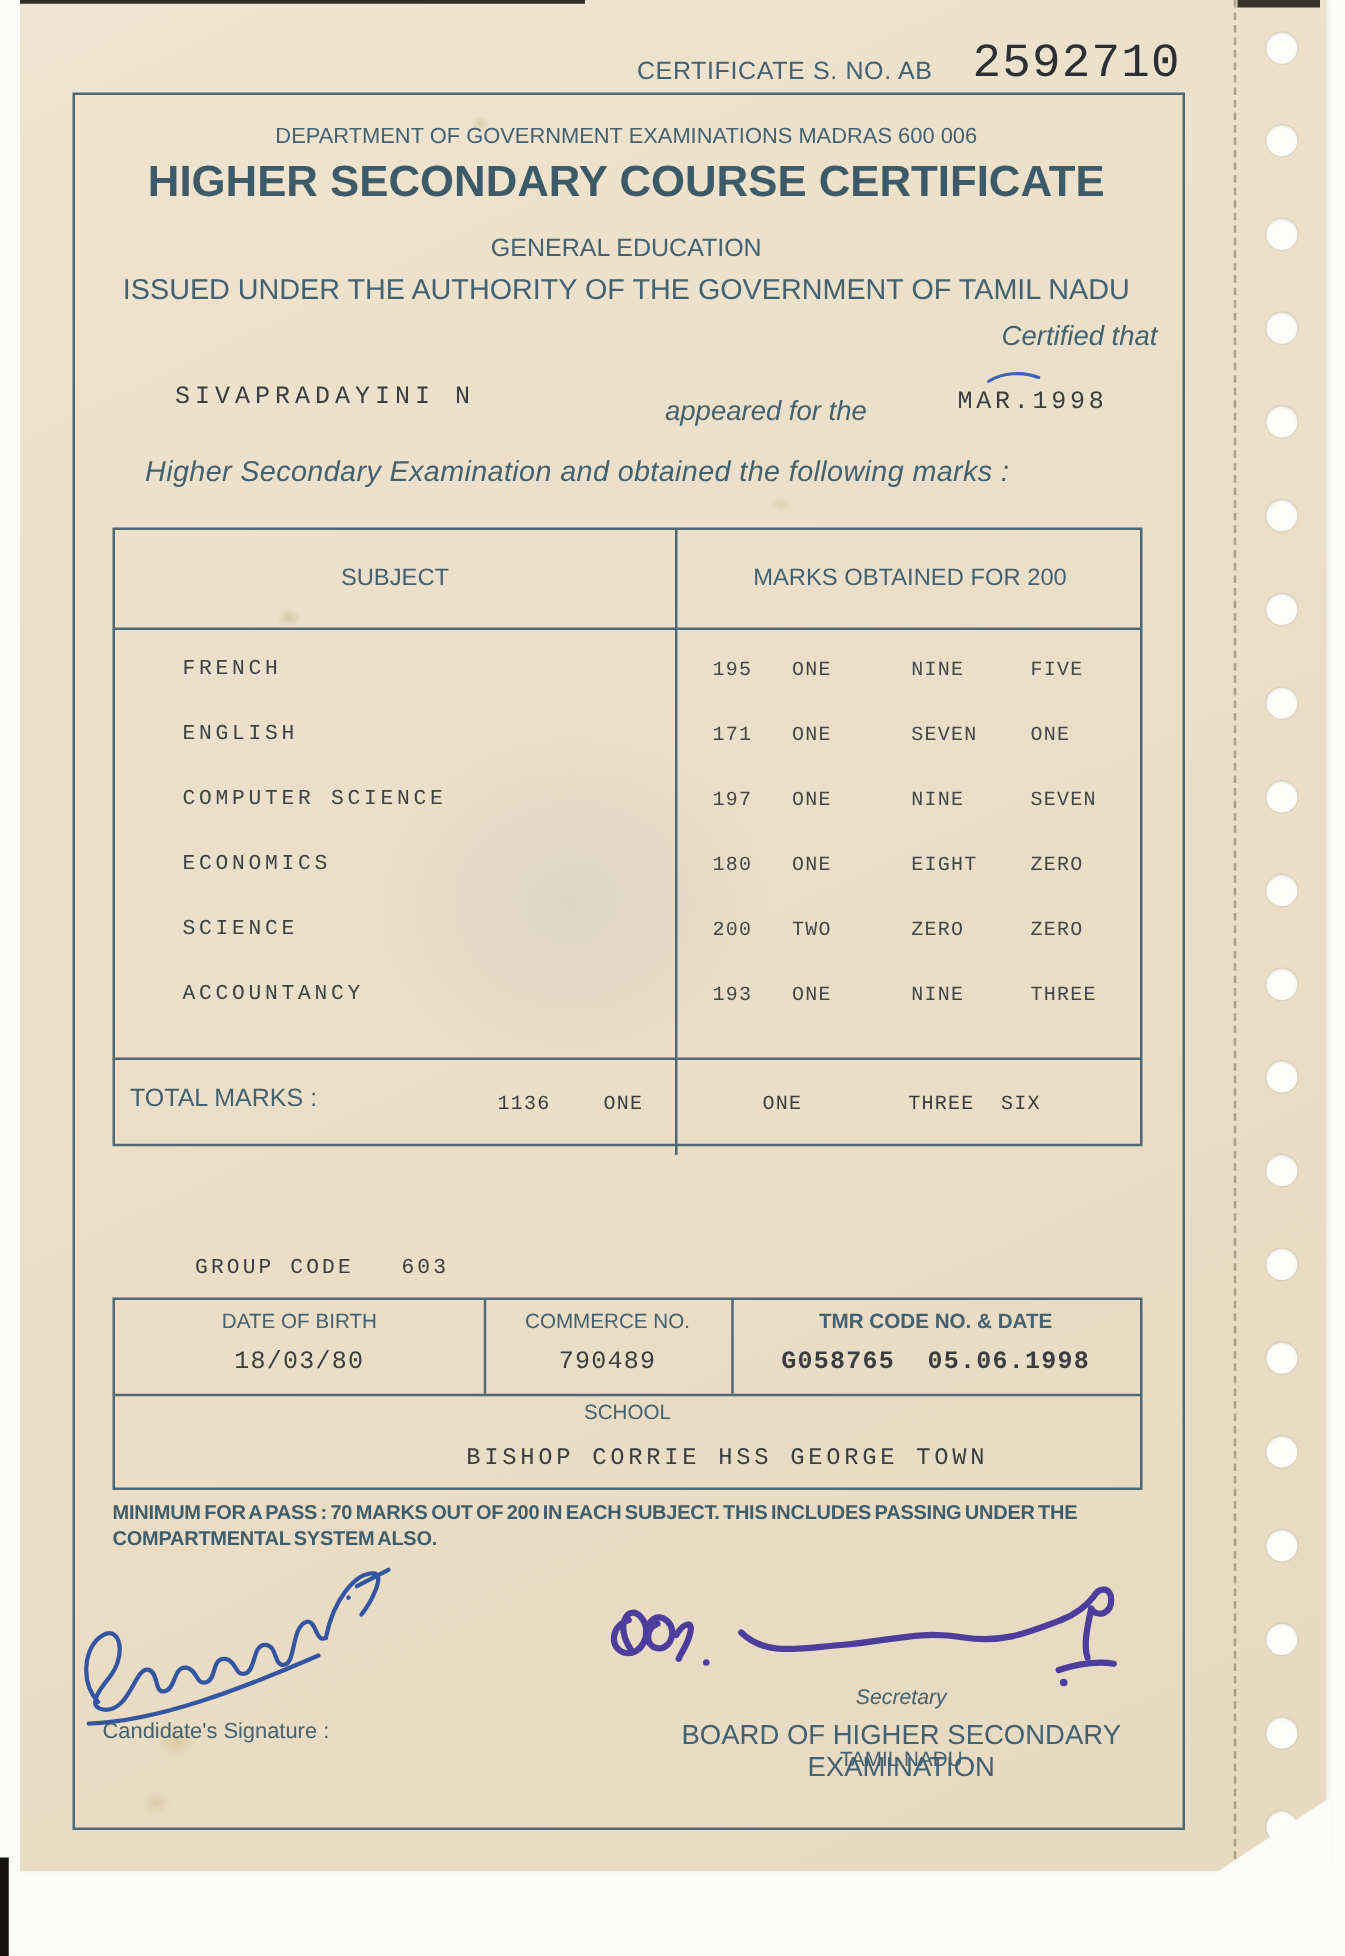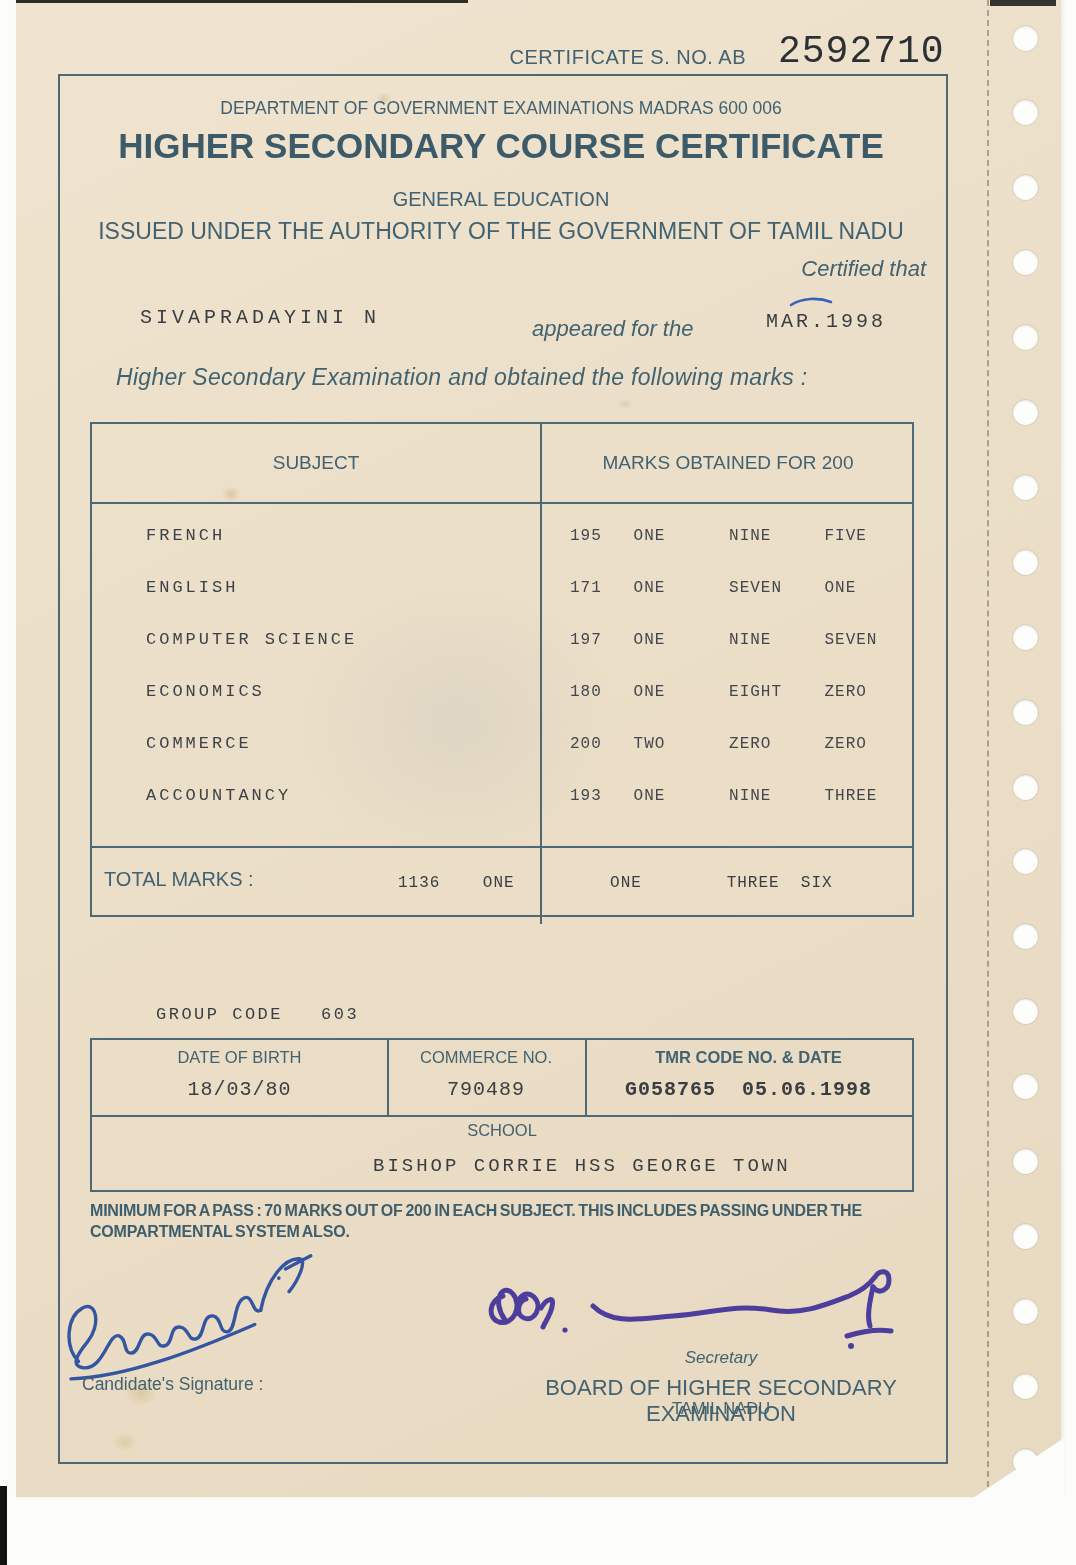--- a/index.html
+++ b/index.html
@@ -155,21 +155,21 @@
         </div>
         <div class="mt-row">
           <span class="mt-subject typed">COMPUTER SCIENCE</span>
           <span class="mt-marks typed">197   ONE      NINE     SEVEN</span>
         </div>
         <div class="mt-row">
           <span class="mt-subject typed">ECONOMICS</span>
           <span class="mt-marks typed">180   ONE      EIGHT    ZERO</span>
         </div>
         <div class="mt-row">
-          <span class="mt-subject typed">COMMERCE</span>
+          <span class="mt-subject typed">SCIENCE</span>
           <span class="mt-marks typed">200   TWO      ZERO     ZERO</span>
         </div>
         <div class="mt-row">
           <span class="mt-subject typed">ACCOUNTANCY</span>
           <span class="mt-marks typed">193   ONE      NINE     THREE</span>
         </div>
       </div>
       <div id="mt-total">
         <span class="print" id="mt-total-label">TOTAL MARKS :</span>
         <span class="typed" id="mt-total-value">1136    ONE         ONE        THREE  SIX</span>

